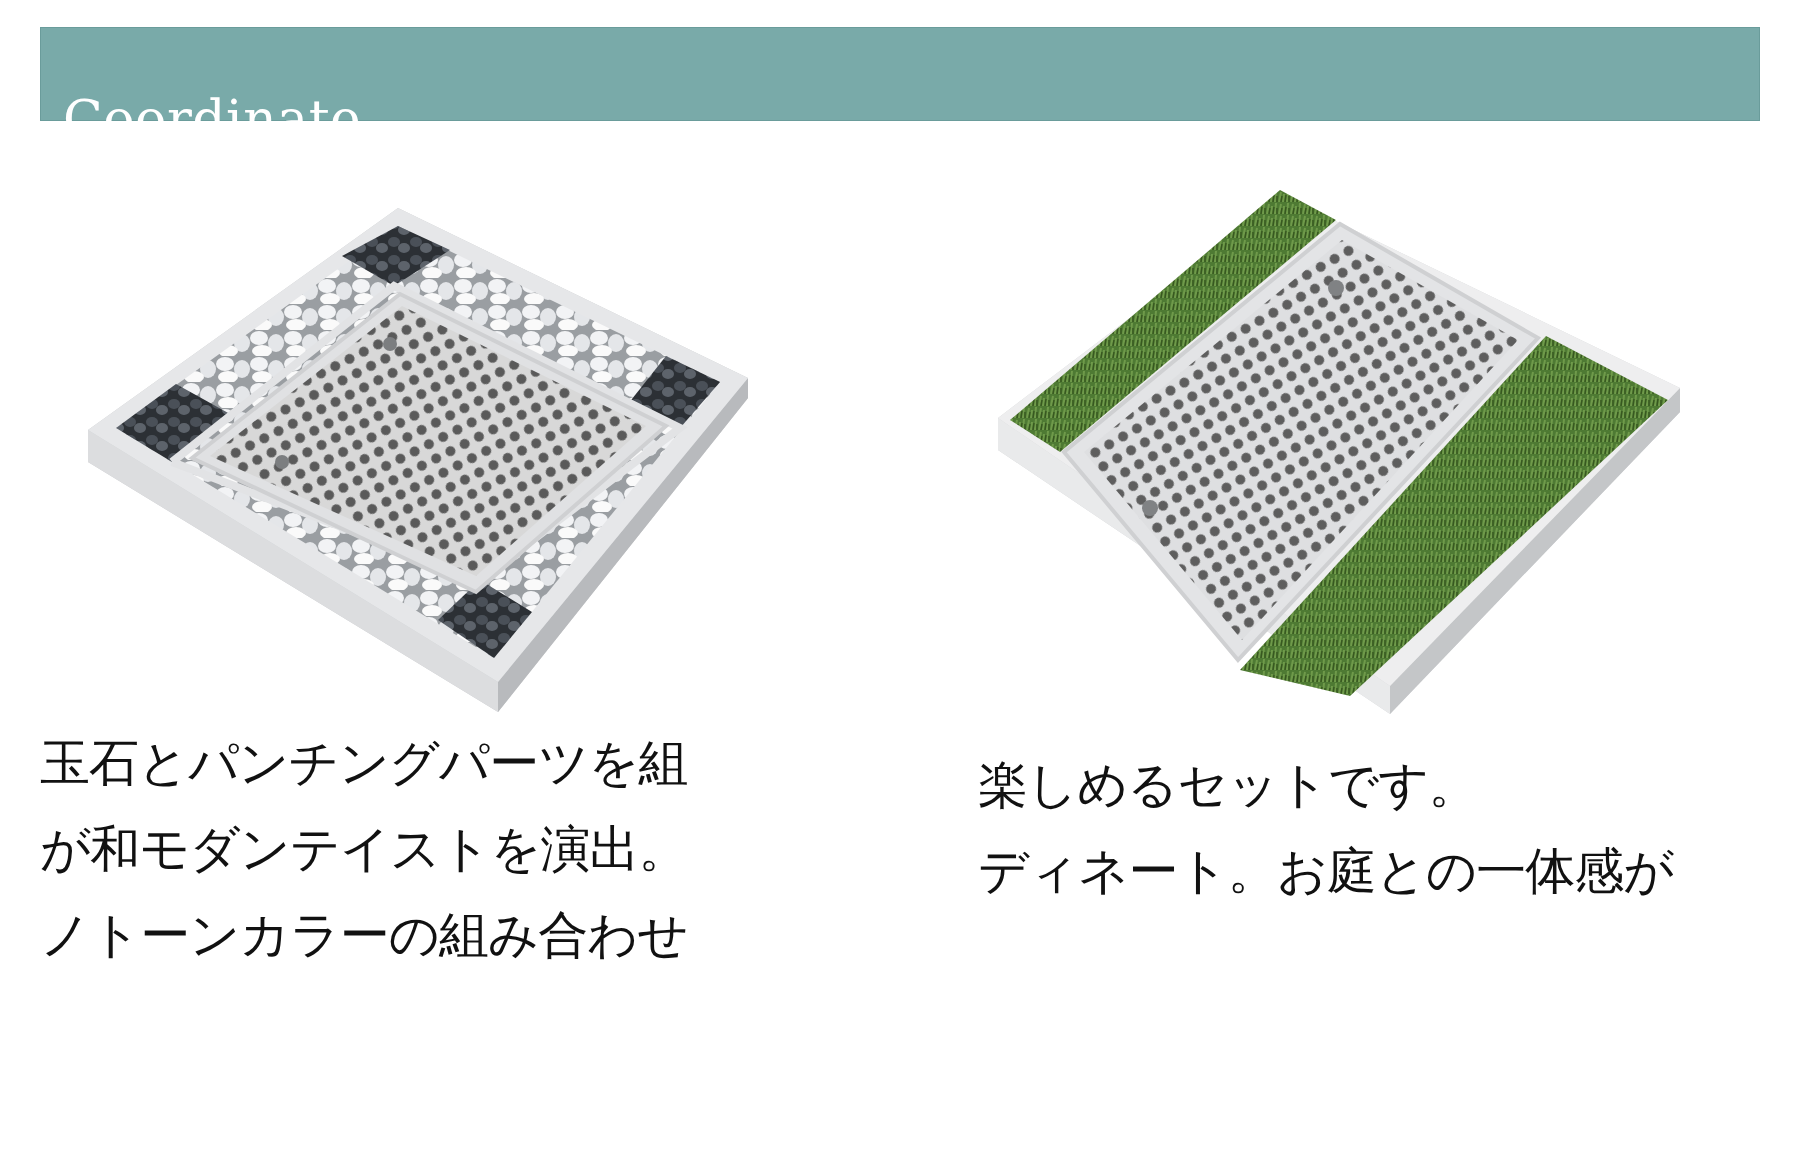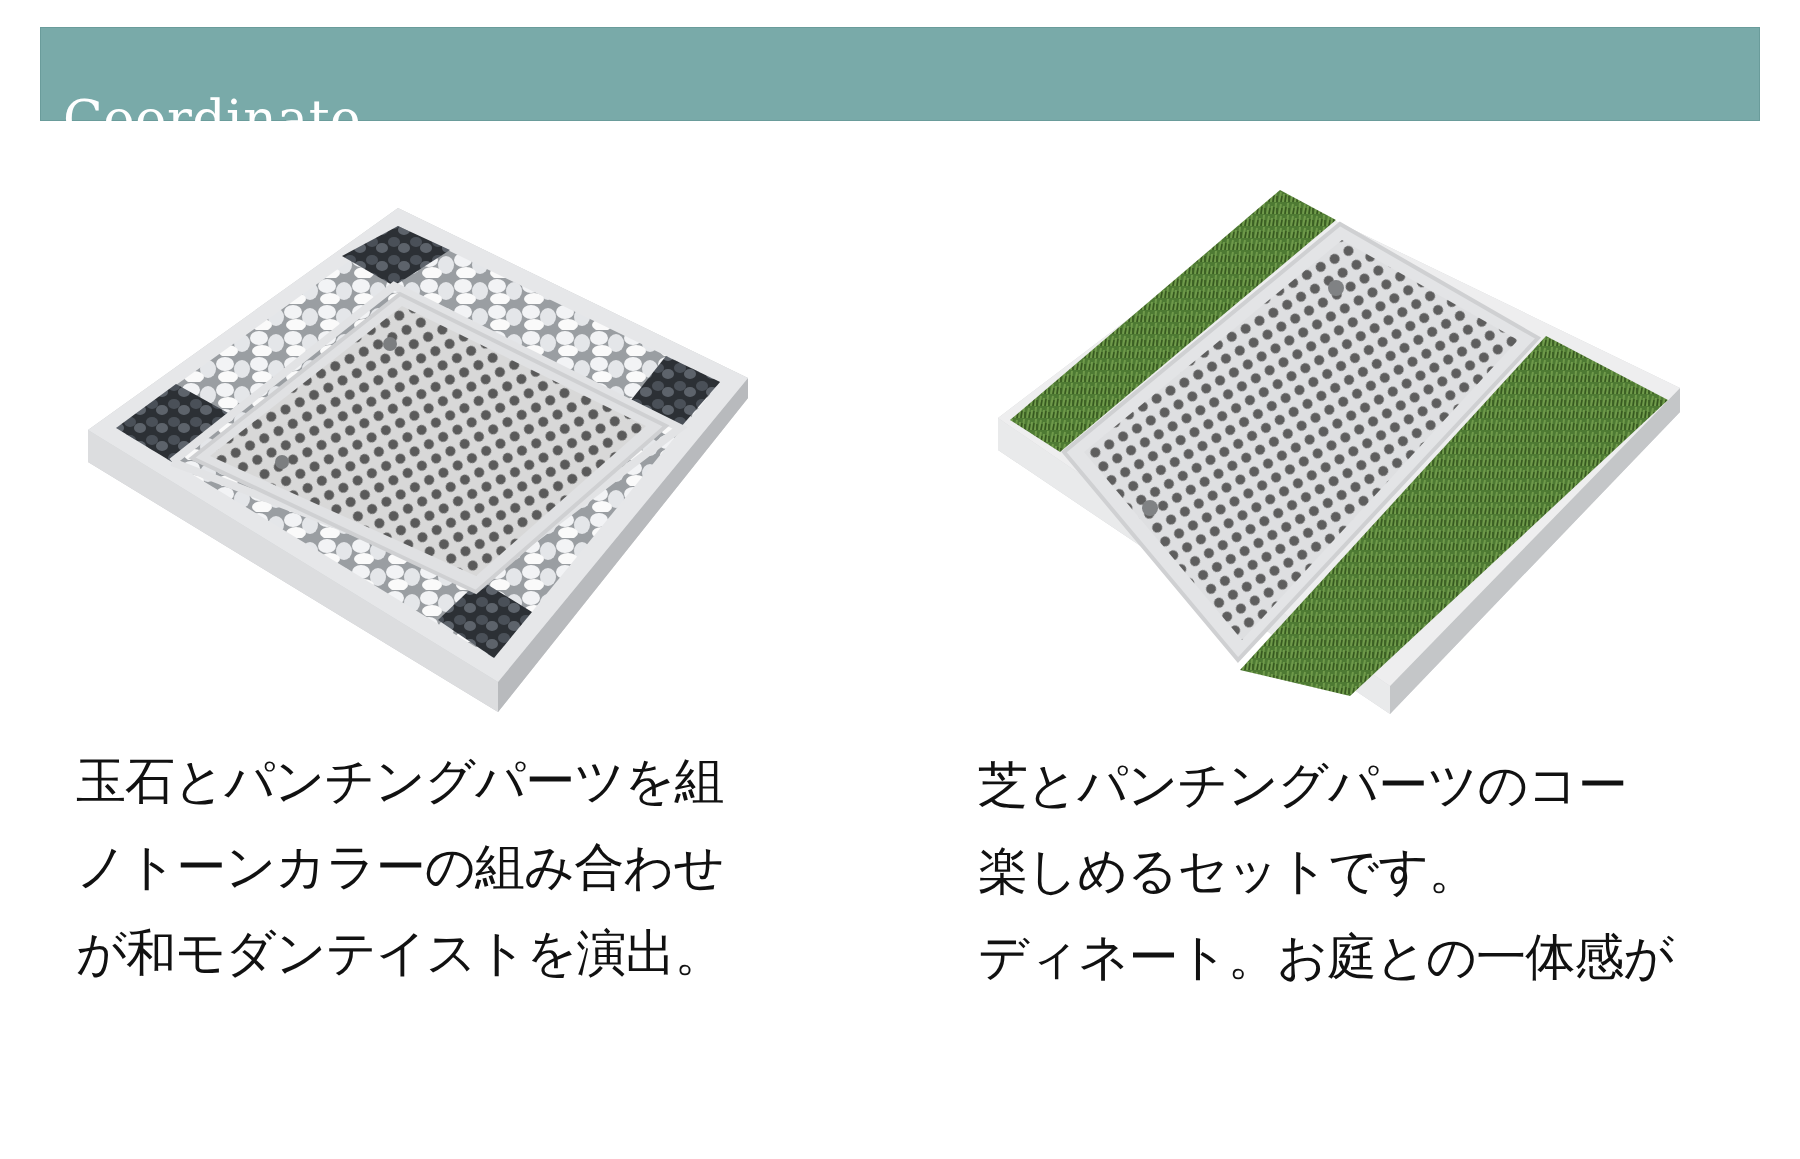--- a/index.html
+++ b/index.html
@@ -89,23 +89,22 @@
 
     <polygon points="250,480 556,146 678,210 360,506" fill="url(#grass)"></polygon>
 
     <polygon points="74,262 350,34 548,148 248,470" fill="#e3e4e6" stroke="#cfd0d2" stroke-width="4"></polygon>
     <polygon points="94,262 352,50 528,150 252,450" fill="url(#holesB)"></polygon>
     <circle cx="346" cy="98" r="8" fill="#808284"></circle>
     <circle cx="160" cy="318" r="8" fill="#808284"></circle>
   </svg>
 </div>
 
-<div class="desc" style="left:40px; top:738px;margin-left:36px;">
+<div class="desc" style="left:40px; top:720px;">
   <div>玉石とパンチングパーツを組</div>
+  <div>が和モダンテイストを演出。</div>
   <div>ノトーンカラーの組み合わせ</div>
-  <div>が和モダンテイストを演出。</div>
 </div>
 
 <div class="desc" style="left:978px; top:742px;">
-  <div>芝とパンチングパーツのコー</div>
   <div>楽しめるセットです。</div>
   <div>ディネート。お庭との一体感が</div>
 </div>
 
 </body></html>

